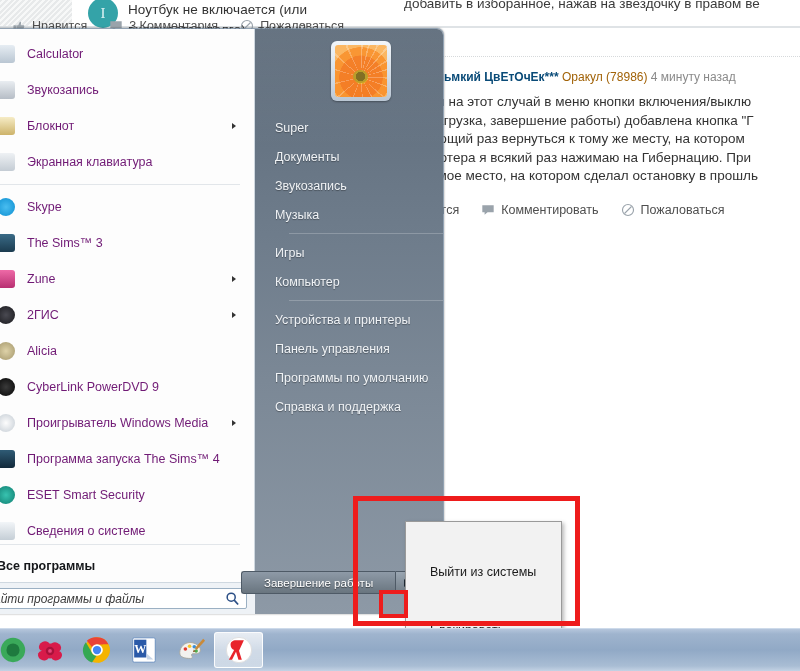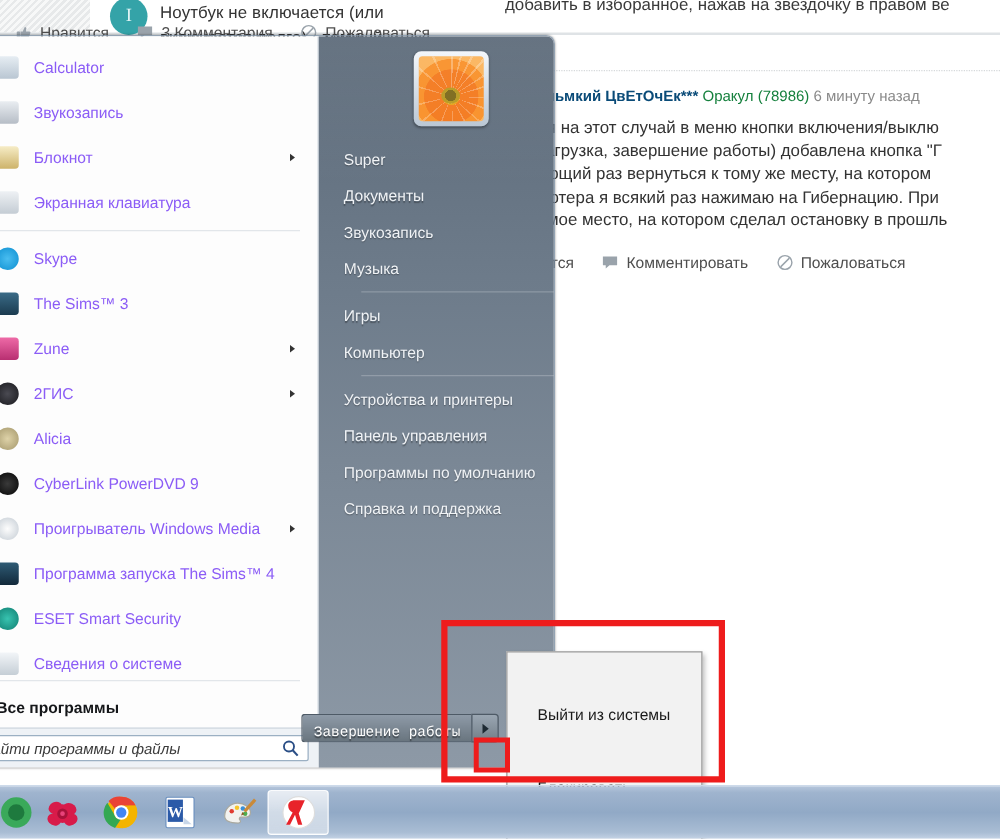--- a/index.html
+++ b/index.html
@@ -59,21 +59,21 @@
   .ico svg { display: block; }
 
   .ans-divider {
     position: absolute; left: 30px; top: 56px; width: 770px; height: 1px;
     border-top: 1px dotted #d6d9db;
   }
 
   .ans2 { position: absolute; left: 430px; top: 70px; width: 380px; }
   .ans2-meta { font-size: 12px; white-space: nowrap; }
   .ans2-meta .nick { color: #0a4b78; font-weight: bold; }
-  .ans2-meta .rank { color: #15803d; }
+  .ans2-meta .rank { color: #a16207; }
   .ans2-meta .time { color: #8a8a8a; }
   .ans2-body {
     margin-top: 9px; font-size: 13.5px; color: #333; line-height: 18.5px;
     white-space: nowrap;
   }
   .ans2-actions {
     position: absolute; left: 420px; top: 203px;
     display: flex; gap: 22px; align-items: center;
     font-size: 12.5px; color: #4e4e4e;
   }
@@ -97,21 +97,21 @@
 
   .prog-item {
     position: relative; height: 36px; display: flex; align-items: center;
     padding-left: 18px; padding-right: 10px;
   }
   .prog-ico {
     width: 18px; height: 18px; margin-right: 12px; flex: none;
     border-radius: 3px;
   }
   .prog-label {
-    font-size: 12.5px; color: #8b5cf6; white-space: nowrap;
+    font-size: 12.5px; color: #701a75; white-space: nowrap;
     font-family: "Liberation Sans", sans-serif;
   }
   .prog-arrow {
     position: absolute; right: 18px; top: 50%; transform: translateY(-50%);
     width: 0; height: 0; border-left: 4px solid #333;
     border-top: 3.5px solid transparent; border-bottom: 3.5px solid transparent;
   }
   .sm-sep {
     height: 1px; background: #e2e6ea; margin: 4px 14px 4px 14px;
   }
@@ -194,26 +194,25 @@
     font-size: 12.5px; color: #f0f3f6; white-space: nowrap;
     text-shadow: 0 1px 1px rgba(0,0,0,.35);
   }
   .right-sep { height: 1px; background: rgba(255,255,255,.22); margin: 4px 18px 4px 34px; }
 
   .shutdown-row {
     position: absolute; left: 262px; bottom: 20px;
     display: flex; align-items: stretch; height: 23px;
   }
   .shutdown-btn {
-    display: flex; align-items: flex-end; padding: 0 9px;
+    display: flex; align-items: center; padding: 0 22px;
     background: linear-gradient(to bottom, #8e9aa7, #69757f);
     border: 1px solid #4e5a66; border-right: none; border-radius: 3px 0 0 3px;
     color: #fff; font-size: 11.5px; white-space: nowrap;
     text-shadow: 0 1px 1px rgba(0,0,0,.5);
-    font-family: Liberation Mono, monospace;
   }
   .shutdown-arrow-btn {
     width: 22px;
     background: linear-gradient(to bottom, #9aa6b2, #727e88);
     border: 1px solid #4e5a66; border-radius: 0 3px 3px 0;
     display: flex; align-items: center; justify-content: center;
   }
   .shutdown-arrow-btn i {
     width: 0; height: 0; border-left: 5px solid #1e2a33;
     border-top: 4px solid transparent; border-bottom: 4px solid transparent;
@@ -307,21 +306,21 @@
       <span>Пожаловаться</span>
     </div>
   </div>
 
   <div class="ans-divider"></div>
 
   <div class="ans2">
     <div class="ans2-meta">
       <span class="nick">еньмкий ЦвЕтОчЕк***</span>
       <span class="rank">Оракул (78986)</span>
-      <span class="time">6 минуту назад</span>
+      <span class="time">4 минуту назад</span>
     </div>
     <div class="ans2-body">
       <div>ня на этот случай в меню кнопки включения/выклю</div>
       <div>загрузка, завершение работы) добавлена кнопка "Г</div>
       <div>ующий раз вернуться к тому же месту, на котором</div>
       <div>ьютера я всякий раз нажимаю на Гибернацию. При</div>
       <div>имое место, на котором сделал остановку в прошль</div>
     </div>
   </div>
 

